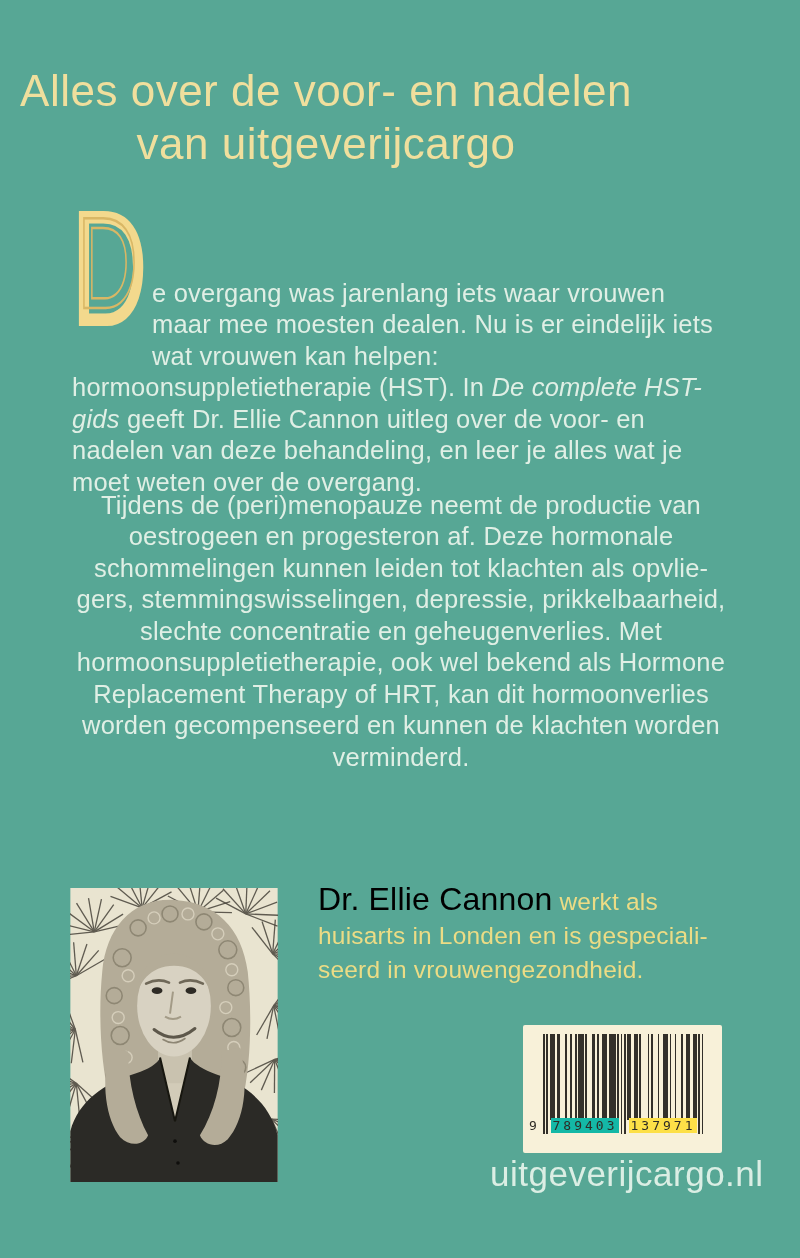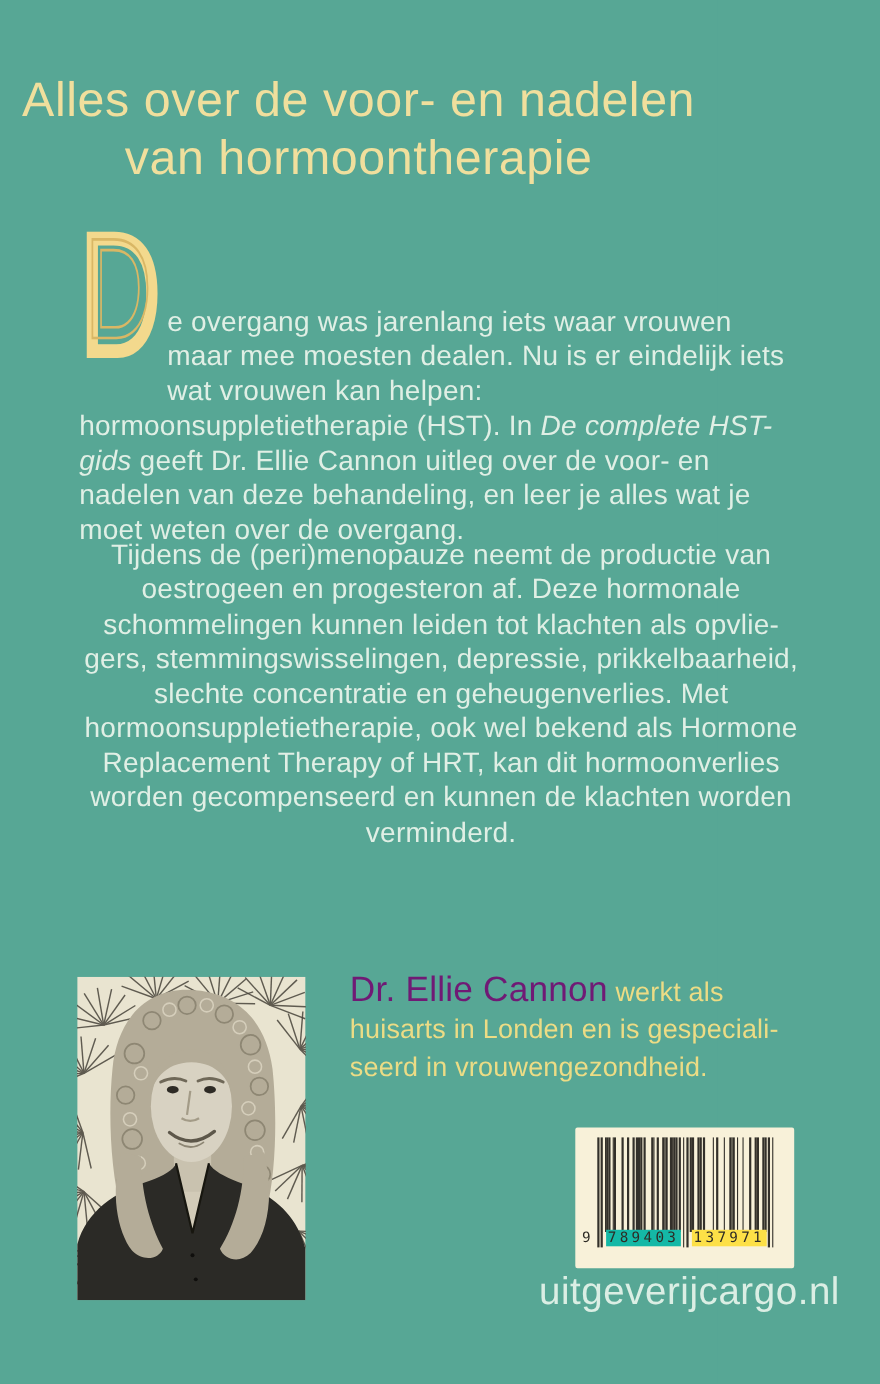--- a/index.html
+++ b/index.html
@@ -46,21 +46,21 @@
     transform:translate(7px,13px) scale(.507,.78);
   }
 
   
   .author-photo{position:absolute;left:70px;top:888px;width:208px;height:294px;display:block;}
   .author-text{
     position:absolute;left:318px;top:882px;width:396px;
     margin:0;color:#ecdc85;
     font-size:24.5px;line-height:34px;letter-spacing:.2px;
   }
-  .author-name{font-size:32px;color:#701a75;}
+  .author-name{font-size:32px;color:#000000;}
 
   
   .barcode{
     position:absolute;left:523px;top:1025px;width:199px;height:128px;
     background:#f8f1d9;border-radius:2px;
   }
   .bc-bars{position:absolute;left:20px;top:9px;display:flex;align-items:flex-start;}
   .bc-m{width:1.7px;height:86px;}
   .bc-m.bar{background:#33302a;}
   .bc-m.bar.guard{height:100px;}
@@ -80,21 +80,21 @@
     font-size:35px;letter-spacing:.5px;
   }
 </style>
 </head>
 <body>
 
 <div class="cover">
 
   <div class="title">
     <div>Alles over de voor- en nadelen</div>
-    <div>van hormoontherapie</div>
+    <div>van uitgeverijcargo</div>
   </div>
 
   <p class="bodytext intro">
     <span class="dropcap-spacer"></span>
     <span class="dropcap">
         <span class="d-base">D</span>
         <span class="d-inline" aria-hidden="true">D</span>
       </span>
     <span>e overgang was jarenlang iets waar vrouwen maar mee moesten dealen. Nu is er eindelijk iets </span><span>wat vrouwen kan helpen: hormoonsuppletietherapie (HST). In </span><em>De complete HST-gids</em><span> geeft Dr. Ellie Cannon uitleg over de voor- en nadelen van deze behandeling, en leer je alles wat je moet weten over de overgang.</span>
   </p>

